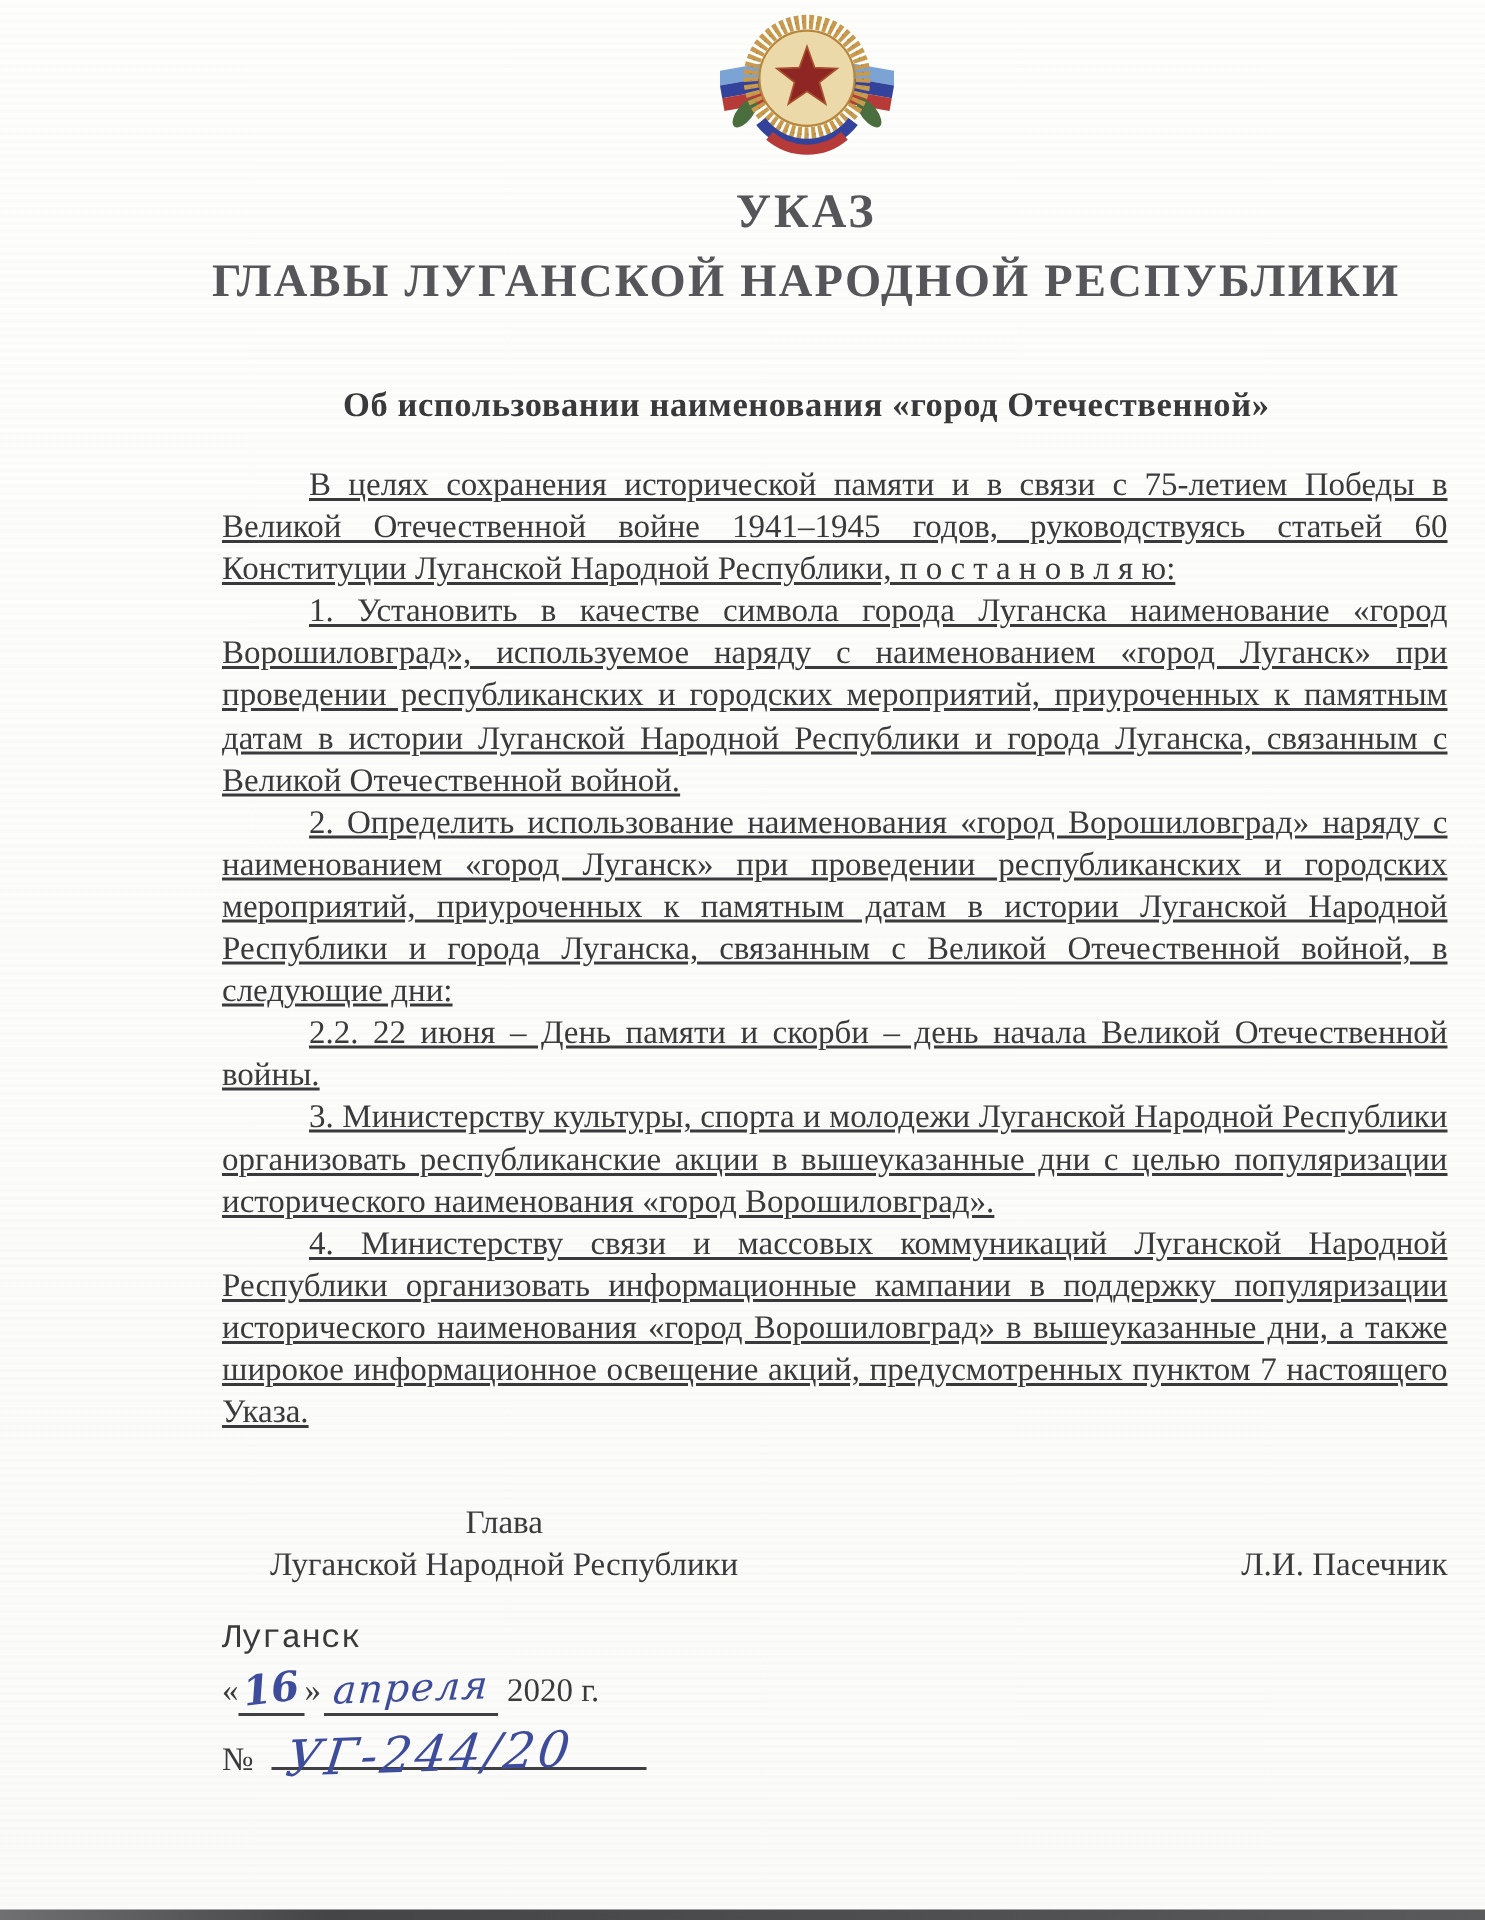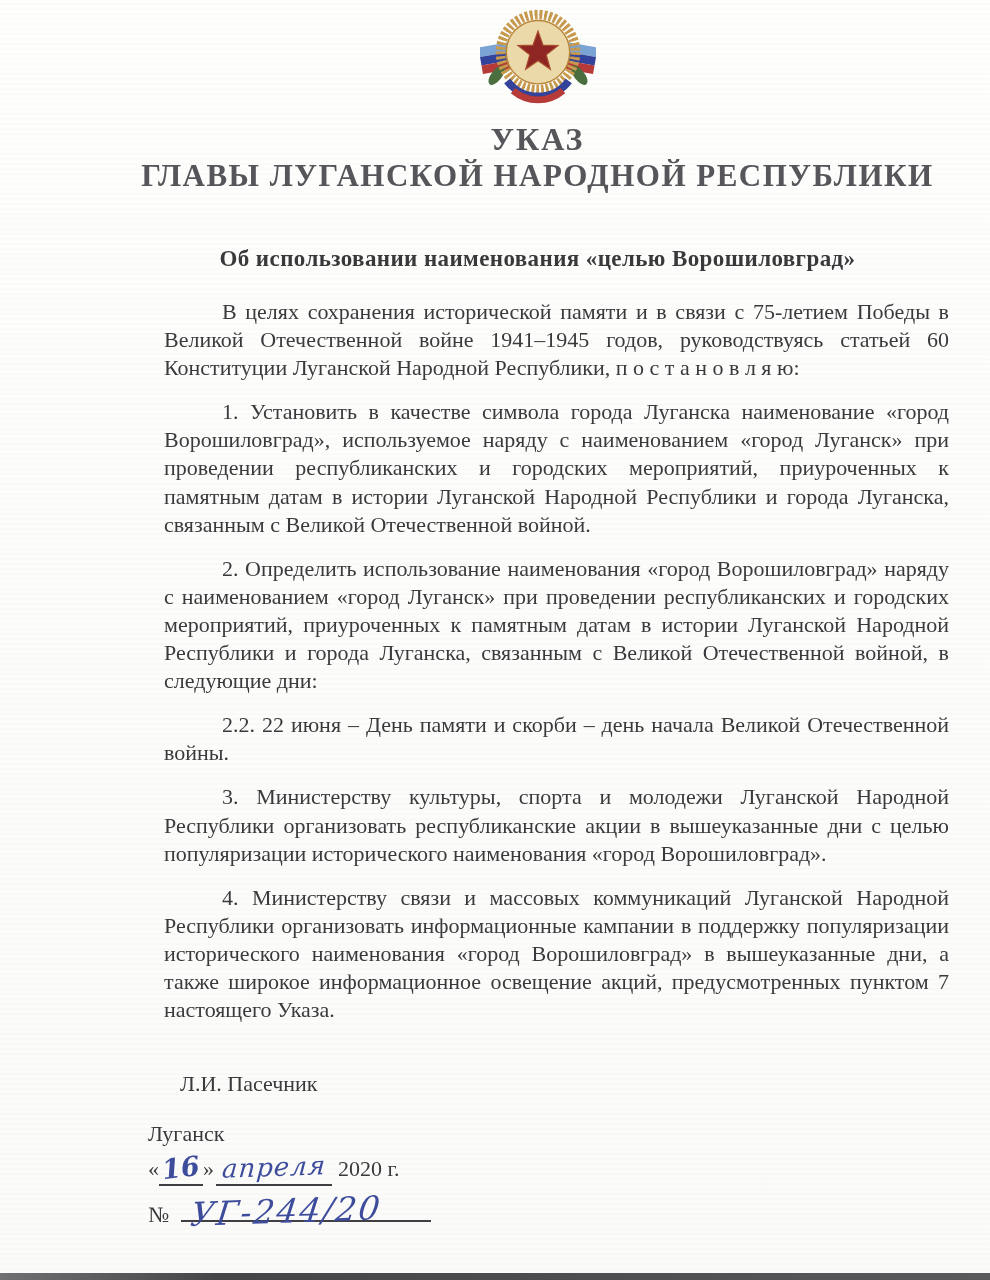--- a/index.html
+++ b/index.html
@@ -12,37 +12,37 @@
       linear-gradient(180deg, #fefefd 0%, #fcfcfa 60%, #fbfbf9 100%);
     overflow:hidden;
     font-family:"Liberation Serif","DejaVu Serif",serif;
     color:#3c3c3f;
   }
   .center-col { margin-left:110px; margin-right:25px; text-align:center; }
   .emblem-wrap { padding-top:6px; }
   .emblem { display:inline-block; }
   .doc-title { margin-top:12px; font-weight:bold; color:#55555a; }
   .doc-title .l1 { font-size:32px; letter-spacing:2px; line-height:34px; }
-  .doc-title .l2 { font-size:31px; letter-spacing:1.5px; line-height:36px; margin-top:2px; }
+  .doc-title .l2 { font-size:31px; letter-spacing:1.5px; line-height:36px; margin-top:12px; }
   .subject { margin-top:52px; font-weight:bold; font-size:23px; color:#39393c; letter-spacing:0.4px; }
   .body-text {
     margin:26px 25px 0 148px;
     font-size:22px; line-height:28.1px;
     text-align:justify;
     color:#3a3a3d;
   }
-  .body-text p { margin:16px; text-indent:58px; }
+  .body-text p { margin:0; text-indent:58px;text-decoration:underline; }
   .sig-row {
     display:flex; justify-content:space-between; align-items:flex-end;
     margin:46px 25px 0 180px;
     font-size:22px; line-height:28px; color:#3a3a3d;
   }
   .sig-left { text-align:center; }
   .footer-block { margin:22px 25px 0 148px; font-size:22px; color:#3a3a3d; }
-  .city-line { line-height:28px; }
+  .city-line { line-height:28px;font-family:Liberation Mono, monospace; }
   .date-line { margin-top:4px; line-height:30px; white-space:nowrap; }
   .num-line { margin-top:2px; line-height:30px; white-space:nowrap; position:relative; height:44px; }
   .hand {
     font-family:"DejaVu Serif",serif; font-style:italic;
     color:#3e4c9c;
   }
   .day-slot {
     display:inline-block; width:44px; text-align:center;
     border-bottom:2px solid #3f3f44; vertical-align:baseline;
   }
@@ -106,32 +106,36 @@
 
       <polygon points="60,26 65.3,40.7 80.9,41.2 68.6,50.8 72.9,65.8 60,57 47.1,65.8 51.4,50.8 39.1,41.2 54.7,40.7" fill="#8e2723" stroke="#a8502e" stroke-width="1.2"></polygon>
     </svg>
   </div>
 
   <div class="center-col doc-title">
     <div class="l1">УКАЗ</div>
     <div class="l2">ГЛАВЫ ЛУГАНСКОЙ НАРОДНОЙ РЕСПУБЛИКИ</div>
   </div>
 
-  <div class="center-col subject">Об использовании наименования «целью Ворошиловград»</div>
+  <div class="center-col subject">Об использовании наименования «город Отечественной»</div>
 
   <div class="body-text">
     <p>В целях сохранения исторической памяти и в связи с 75-летием Победы в Великой Отечественной войне 1941–1945 годов, руководствуясь статьей 60 Конституции Луганской Народной Республики, п о с т а н о в л я ю:</p>
     <p>1. Установить в качестве символа города Луганска наименование «город Ворошиловград», используемое наряду с наименованием «город Луганск» при проведении республиканских и городских мероприятий, приуроченных к памятным датам в истории Луганской Народной Республики и города Луганска, связанным с Великой Отечественной войной.</p>
     <p>2. Определить использование наименования «город Ворошиловград» наряду с наименованием «город Луганск» при проведении республиканских и городских мероприятий, приуроченных к памятным датам в истории Луганской Народной Республики и города Луганска, связанным с Великой Отечественной войной, в следующие дни:</p>
     <p>2.2. 22 июня – День памяти и скорби – день начала Великой Отечественной войны.</p>
     <p>3. Министерству культуры, спорта и молодежи Луганской Народной Республики организовать республиканские акции в вышеуказанные дни с целью популяризации исторического наименования «город Ворошиловград».</p>
     <p>4. Министерству связи и массовых коммуникаций Луганской Народной Республики организовать информационные кампании в поддержку популяризации исторического наименования «город Ворошиловград» в вышеуказанные дни, а также широкое информационное освещение акций, предусмотренных пунктом 7 настоящего Указа.</p>
   </div>
 
   <div class="sig-row">
+    <div class="sig-left">
+      <div>Глава</div>
+      <div>Луганской Народной Республики</div>
+    </div>
     <div class="sig-right">Л.И. Пасечник</div>
   </div>
 
   <div class="footer-block">
     <div class="city-line">Луганск</div>
 
     <div class="date-line">
       <span>«</span><span class="day-slot"><span class="hand">16</span></span><span>»</span><span class="month-slot"><span class="hand">апреля</span></span><span>2020 г.</span>
     </div>
 

